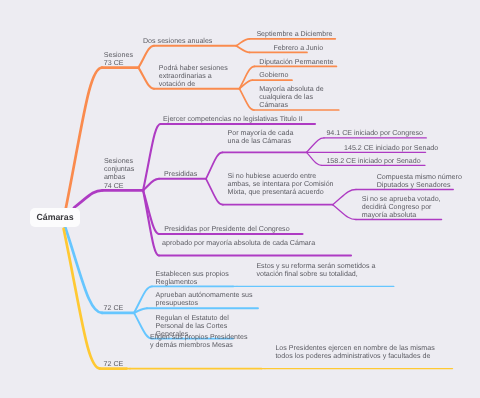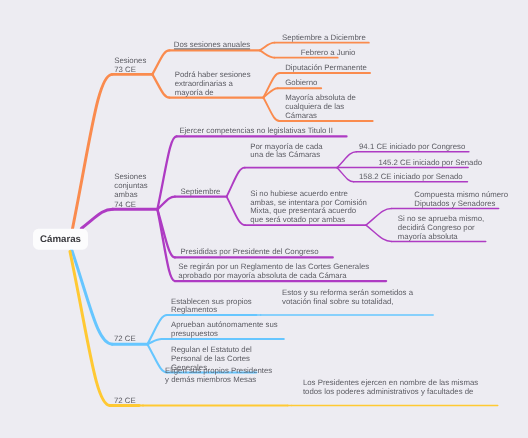--- a/index.html
+++ b/index.html
@@ -70,39 +70,39 @@
       <path d="M152,338.6 L233.1,338.6" fill="none" stroke="#66C6FF" stroke-width="1.9" stroke-linecap="round"></path>
       <path d="M63.6,228.7 C81.07,312.64 87.26,368.60 100,368.6" fill="none" stroke="#FFC933" stroke-width="2.7" stroke-linecap="round"></path>
       <path d="M100,368.6 L126.5,368.6" fill="none" stroke="#FFC933" stroke-width="2.7" stroke-linecap="round"></path>
       <path d="M126.5,368.6 L130,368.6" fill="none" stroke="#FFC933" stroke-width="1.8" stroke-linecap="round"></path>
       <path d="M130,368.6 L261.5,368.6" fill="none" stroke="#FFC933" stroke-width="1.8" stroke-linecap="round"></path>
       <path d="M261.5,368.6 L265,368.6" fill="none" stroke="#FFC933" stroke-width="1.35" stroke-linecap="round"></path>
       <path d="M265,368.6 L452.5,368.6" fill="none" stroke="#FFC933" stroke-width="1.35" stroke-linecap="round"></path>
     </svg>
   <div id="labels">
       <div class="node-label" style="left: 103.8px; top: 50.8px;"><div>Sesiones</div><div>73 CE</div></div>
-      <div class="node-label" style="left: 158px; top: 37.05px; text-decoration: underline;"><div>Dos sesiones anuales</div></div>
+      <div class="node-label" style="left: 143px; top: 37.05px;"><div>Dos sesiones anuales</div></div>
       <div class="node-label" style="left: 256.4px; top: 30.05px;"><div>Septiembre a Diciembre</div></div>
       <div class="node-label" style="left: 256.4px; top: 43.65px; margin-left: 17px;"><div>Febrero a Junio</div></div>
-      <div class="node-label" style="left: 158.8px; top: 63.85px;"><div>Podrá haber sesiones</div><div>extraordinarias a</div><div>mayoría de</div></div>
+      <div class="node-label" style="left: 158.8px; top: 63.85px;"><div>Podrá haber sesiones</div><div>extraordinarias a</div><div>votación de</div></div>
       <div class="node-label" style="left: 259.3px; top: 57.65px;"><div>Diputación Permanente</div></div>
       <div class="node-label" style="left: 259.3px; top: 71.45px;"><div>Gobierno</div></div>
       <div class="node-label" style="left: 259.3px; top: 85.15px;"><div>Mayoría absoluta de</div><div>cualquiera de las</div><div>Cámaras</div></div>
       <div class="node-label" style="left: 103.9px; top: 157.4px;"><div>Sesiones</div><div>conjuntas</div><div>ambas</div><div>74 CE</div></div>
       <div class="node-label" style="left: 163.1px; top: 115.25px;"><div>Ejercer competencias no legislativas Titulo II</div></div>
-      <div class="node-label" style="left: 164.1px; top: 170.05px;"><div>Septiembre</div></div>
+      <div class="node-label" style="left: 164.1px; top: 170.05px;"><div>Presididas</div></div>
       <div class="node-label" style="left: 227.5px; top: 129px;"><div>Por mayoría de cada</div><div>una de las Cámaras</div></div>
       <div class="node-label" style="left: 326.4px; top: 129.15px;"><div>94.1 CE iniciado por Congreso</div></div>
       <div class="node-label" style="left: 344px; top: 143.55px;"><div>145.2 CE iniciado por Senado</div></div>
       <div class="node-label" style="left: 326.4px; top: 156.55px;"><div>158.2 CE iniciado por Senado</div></div>
-      <div class="node-label" style="left: 227.5px; top: 171.8px;"><div>Si no hubiese acuerdo entre</div><div>ambas, se intentara por Comisión</div><div>Mixta, que presentará acuerdo</div><div>que será votado por ambas</div></div>
+      <div class="node-label" style="left: 227.5px; top: 171.8px;"><div>Si no hubiese acuerdo entre</div><div>ambas, se intentara por Comisión</div><div>Mixta, que presentará acuerdo</div></div>
       <div class="node-label" style="left: 361.7px; top: 172.7px; margin-left: 15px;"><div>Compuesta mismo número</div><div>Diputados y Senadores</div></div>
-      <div class="node-label" style="left: 361.7px; top: 194.65px;"><div>Si no se aprueba mismo,</div><div>decidirá Congreso por</div><div>mayoría absoluta</div></div>
+      <div class="node-label" style="left: 361.7px; top: 194.65px;"><div>Si no se aprueba votado,</div><div>decidirá Congreso por</div><div>mayoría absoluta</div></div>
       <div class="node-label" style="left: 164.2px; top: 225.25px;"><div>Presididas por Presidente del Congreso</div></div>
-      <div class="node-label" style="left: 162.1px; top: 238.7px;"><div>Se regirán por un Reglamento de las Cortes Generales</div><div>aprobado por mayoría absoluta de cada Cámara</div></div>
+      <div class="node-label" style="left: 162.1px; top: 238.7px;"><div>aprobado por mayoría absoluta de cada Cámara</div></div>
       <div class="node-label" style="left: 103.6px; top: 304.15px;"><div>72 CE</div></div>
       <div class="node-label" style="left: 155.5px; top: 269.6px;"><div>Establecen sus propios</div><div>Reglamentos</div></div>
       <div class="node-label" style="left: 256.4px; top: 261.55px;"><div>Estos y su reforma serán sometidos a</div><div>votación final sobre su totalidad,</div></div>
       <div class="node-label" style="left: 155.5px; top: 291.4px;"><div>Aprueban autónomamente sus</div><div>presupuestos</div></div>
       <div class="node-label" style="left: 155.5px; top: 313.75px;"><div>Regulan el Estatuto del</div><div>Personal de las Cortes</div><div>Generales</div></div>
       <div class="node-label" style="left: 103.6px; top: 359.85px;"><div>72 CE</div></div>
       <div class="node-label" style="left: 150.1px; top: 333px;"><div>Eligen sus propios Presidentes</div><div>y demás miembros Mesas</div></div>
       <div class="node-label" style="left: 275.4px; top: 343.75px;"><div>Los Presidentes ejercen en nombre de las mismas</div><div>todos los poderes administrativos y facultades de</div></div>
     </div>
   <div id="root-box" style="left: 30px; top: 207.5px; width: 50px; height: 19.5px;"></div>

